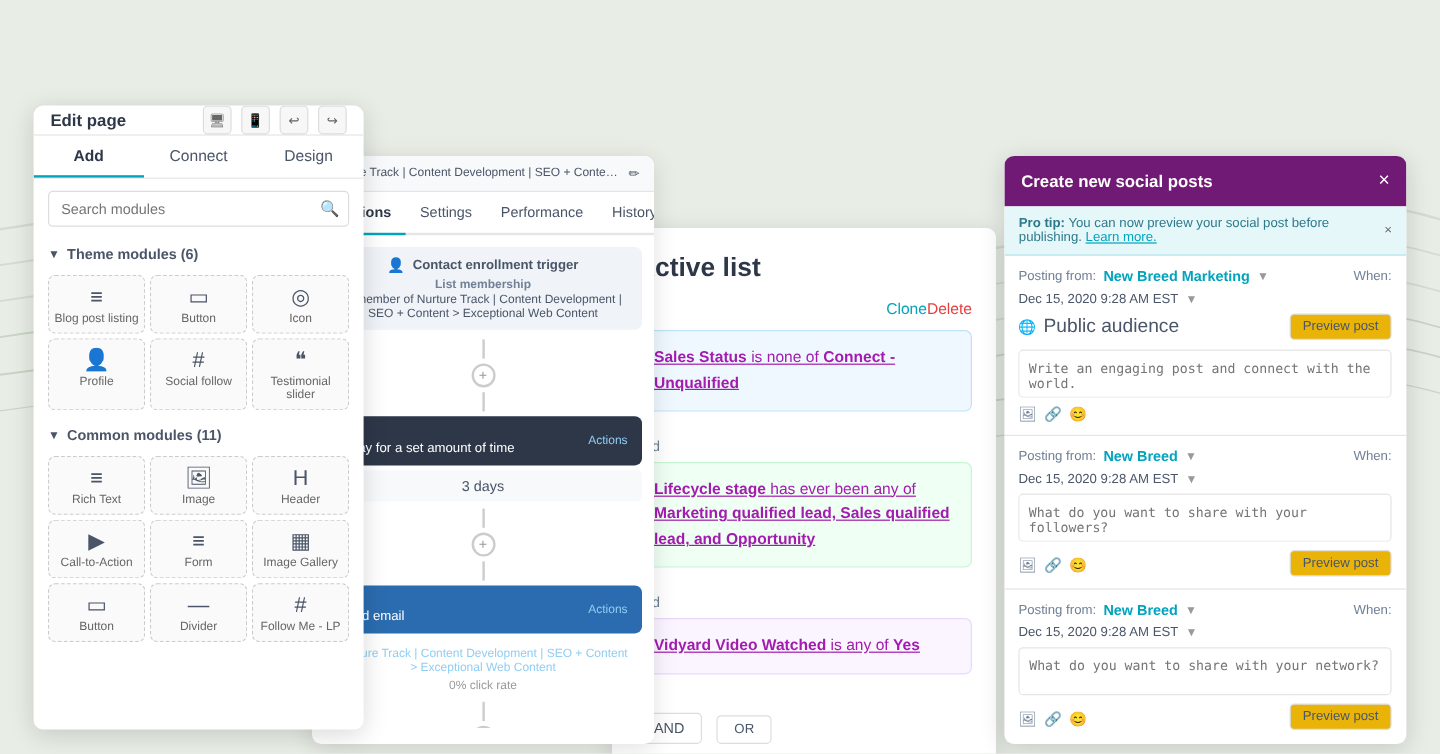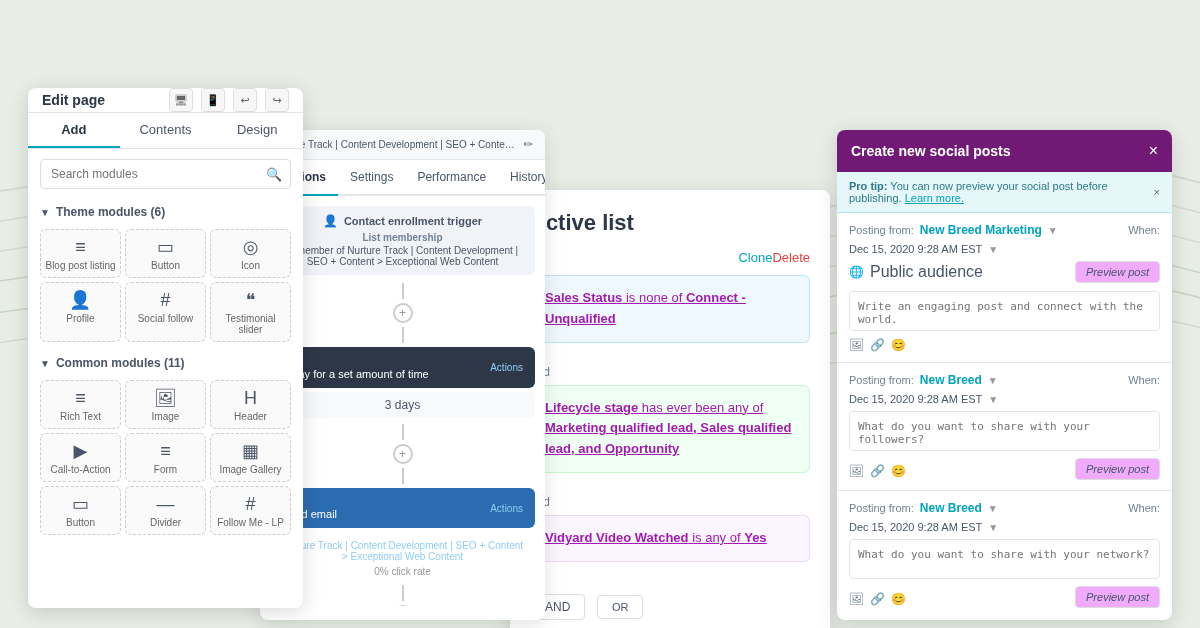--- a/index.html
+++ b/index.html
@@ -393,29 +393,28 @@
     }
     .globe-icon {
       font-size: 12px;
       color: #718096;
     }
     .audience-label {
       font-size: 16px;
       color: #4a5568;
     }
     .preview-btn {
-      background: #f0abfc;
+      background: #eab308;
       border: 1px solid #ddd;
       border-radius: 4px;
       padding: 4px 10px;
       font-size: 11px;
       color: #4a5568;
       cursor: pointer;
       margin-left: auto;
-      font-style: italic;
     }
     .social-textarea {
       width: 100%;
       border: 1px solid #e5e5e5;
       border-radius: 4px;
       padding: 8px;
       font-size: 11px;
       color: #718096;
       resize: none;
       height: 40px;
@@ -450,21 +449,21 @@
     <span class="edit-page-title">Edit page</span>
     <div class="edit-page-icons">
       <div class="icon-btn">🖥</div>
       <div class="icon-btn">📱</div>
       <div class="icon-btn">↩</div>
       <div class="icon-btn">↪</div>
     </div>
   </div>
   <div class="edit-tabs">
     <div class="edit-tab active">Add</div>
-    <div class="edit-tab">Contents</div>
+    <div class="edit-tab">Connect</div>
     <div class="edit-tab">Design</div>
   </div>
   <div class="search-area">
     <input class="search-input" type="text" placeholder="Search modules" style="">
     <span class="search-icon-inside">🔍</span>
   </div>
   <div class="section-header">
     <span class="chevron">▼</span>
     <span>Theme modules (6)</span>
   </div>

